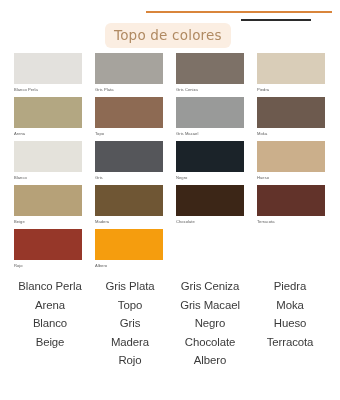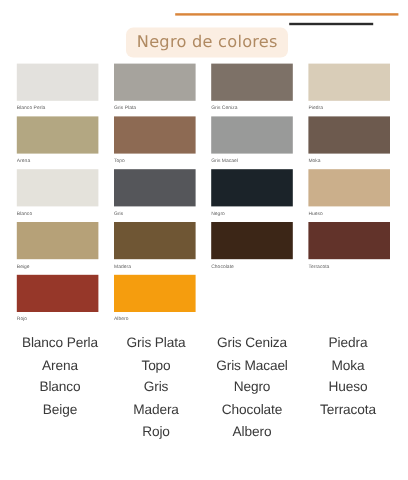--- a/index.html
+++ b/index.html
@@ -112,21 +112,21 @@
     height: 28px;
   }
 </style>
 </head>
 <body>
 
 <div class="header">
   <div class="rule-orange"></div>
   <div class="rule-dark"></div>
   <div class="title-badge">
-    <span>Negro de colores</span>
+    <span>Topo de colores</span>
   </div>
 </div>
 
 <div class="swatch-grid">
     <div class="swatch-cell">
       <span class="swatch-chip" style="background: rgb(227, 225, 221);"></span>
       <span class="swatch-label">Blanco Perla</span>
     </div>
     <div class="swatch-cell">
       <span class="swatch-chip" style="background: rgb(166, 163, 157);"></span>

